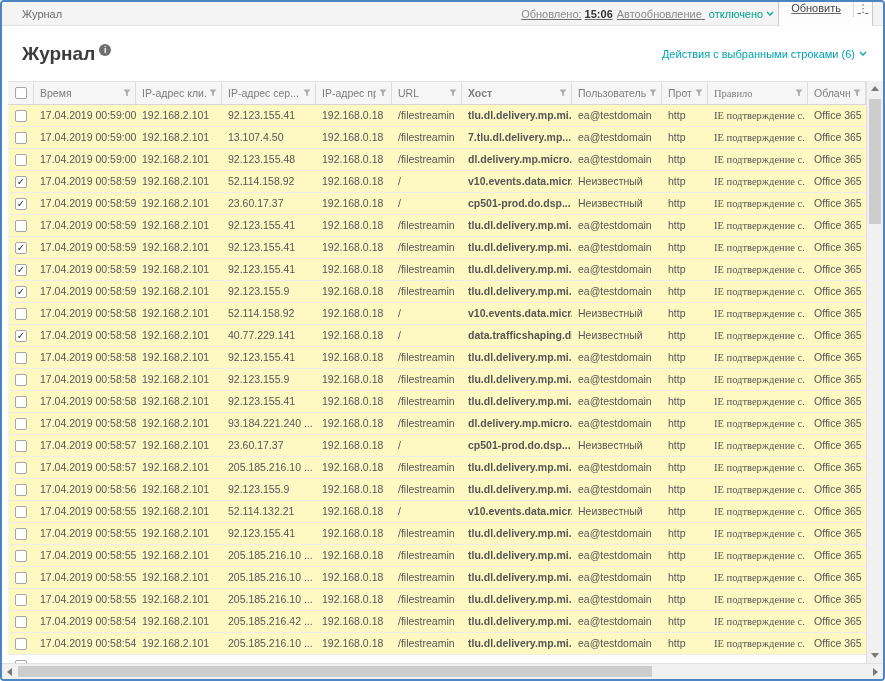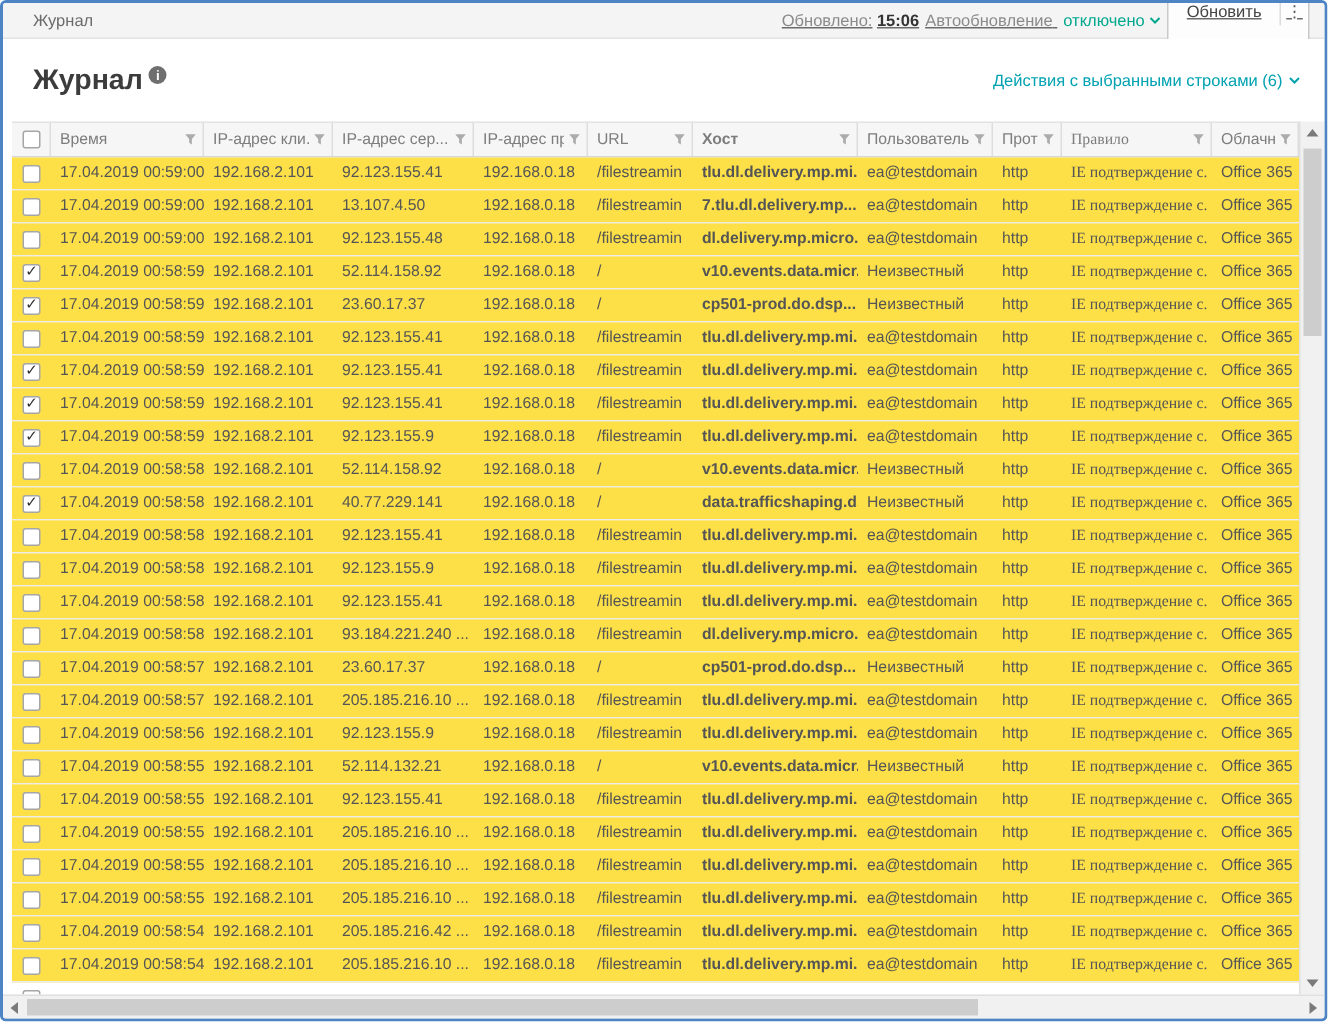--- a/index.html
+++ b/index.html
@@ -64,21 +64,21 @@
     border-top: 1px solid #e3e3e3; border-bottom: 1px solid #d6d6d6;
   }
   .hcell {
     display: flex; align-items: center; justify-content: space-between;
     padding: 0 4px 0 6px; border-right: 1px solid #ddd;
     color: #7d7d7d; font-size: 10.5px; overflow: hidden; white-space: nowrap; flex: none;
   }
   .hlabel { overflow: hidden; white-space: nowrap; }
   .funnel { width: 8px; height: 8px; flex: none; margin-left: 3px; cursor: pointer; }
 
-  .trow { display: flex; height: 22px; border-bottom: 1px solid #ececec; background: #fde047; }
+  .trow { display: flex; height: 22px; border-bottom: 1px solid #ececec; background: #fef9c3; }
   .cell {
     line-height: 21px; padding: 0 2px 0 6px;
     font-size: 10.5px; color: #555;
     overflow: hidden; white-space: nowrap; flex: none;
   }
   .ccb { width: 26px; display: flex; align-items: center; justify-content: center; padding: 0; }
   .c0 { width: 102px; gap: 27px; } .c1 { width: 86px; } .c2 { width: 94px; }
   .c3 { width: 76px; }  .c4 { width: 70px; } .c5 { width: 110px; font-weight: bold; }
   .c6 { width: 90px; }  .c7 { width: 46px; } .c8 { width: 100px; font-family: Liberation Serif, serif; }
   .c9 { width: 58px; }

